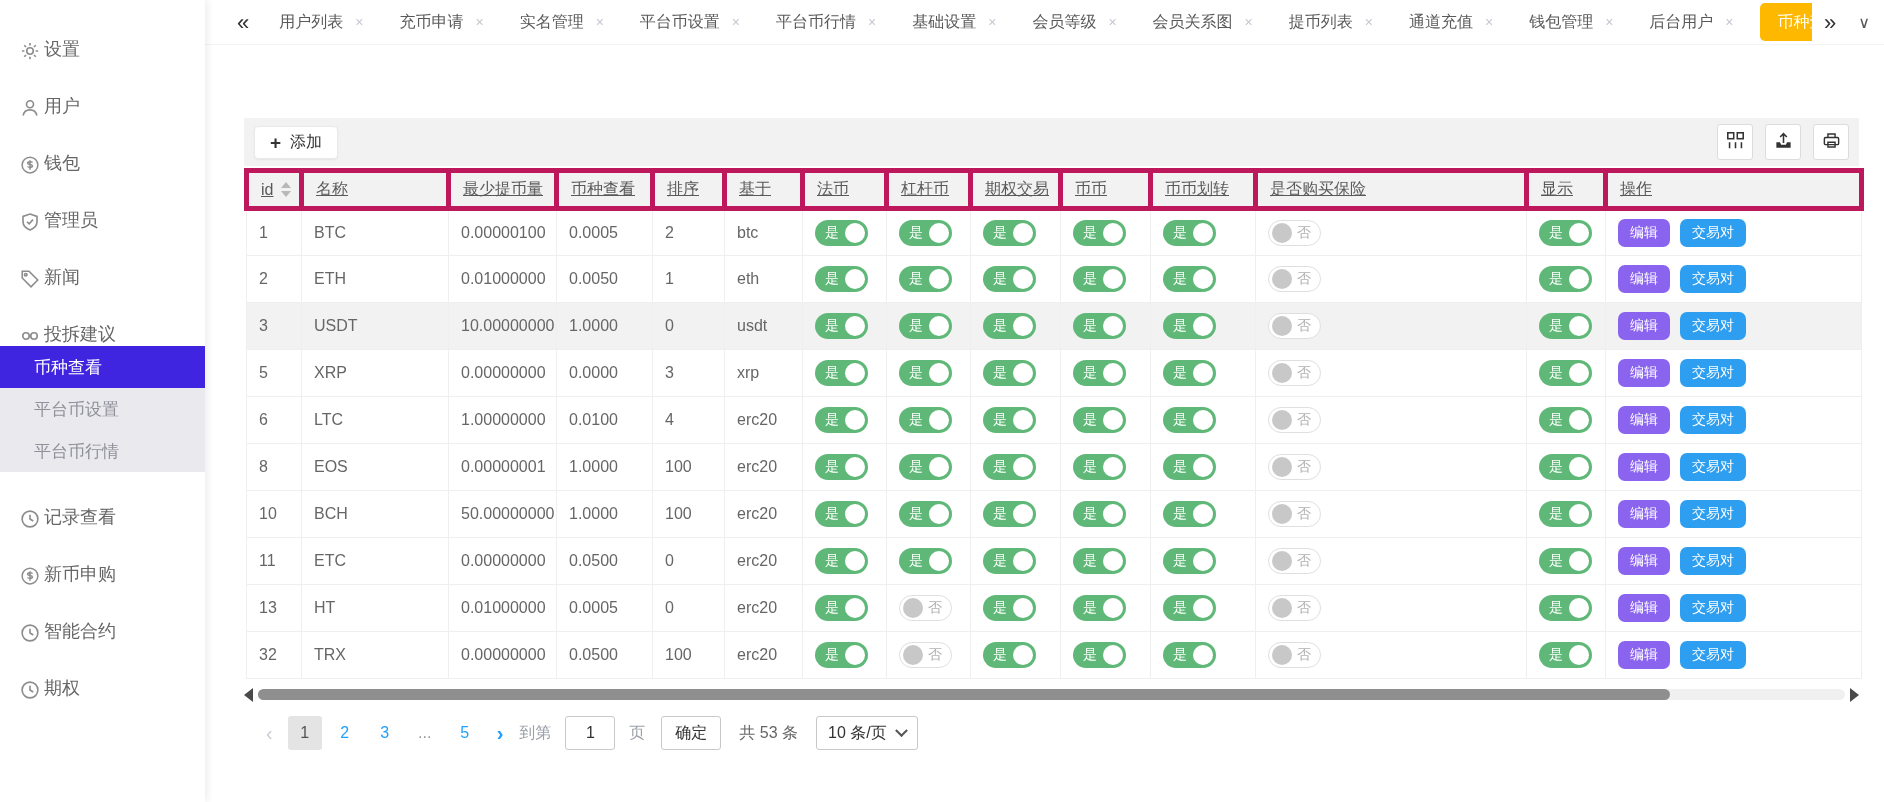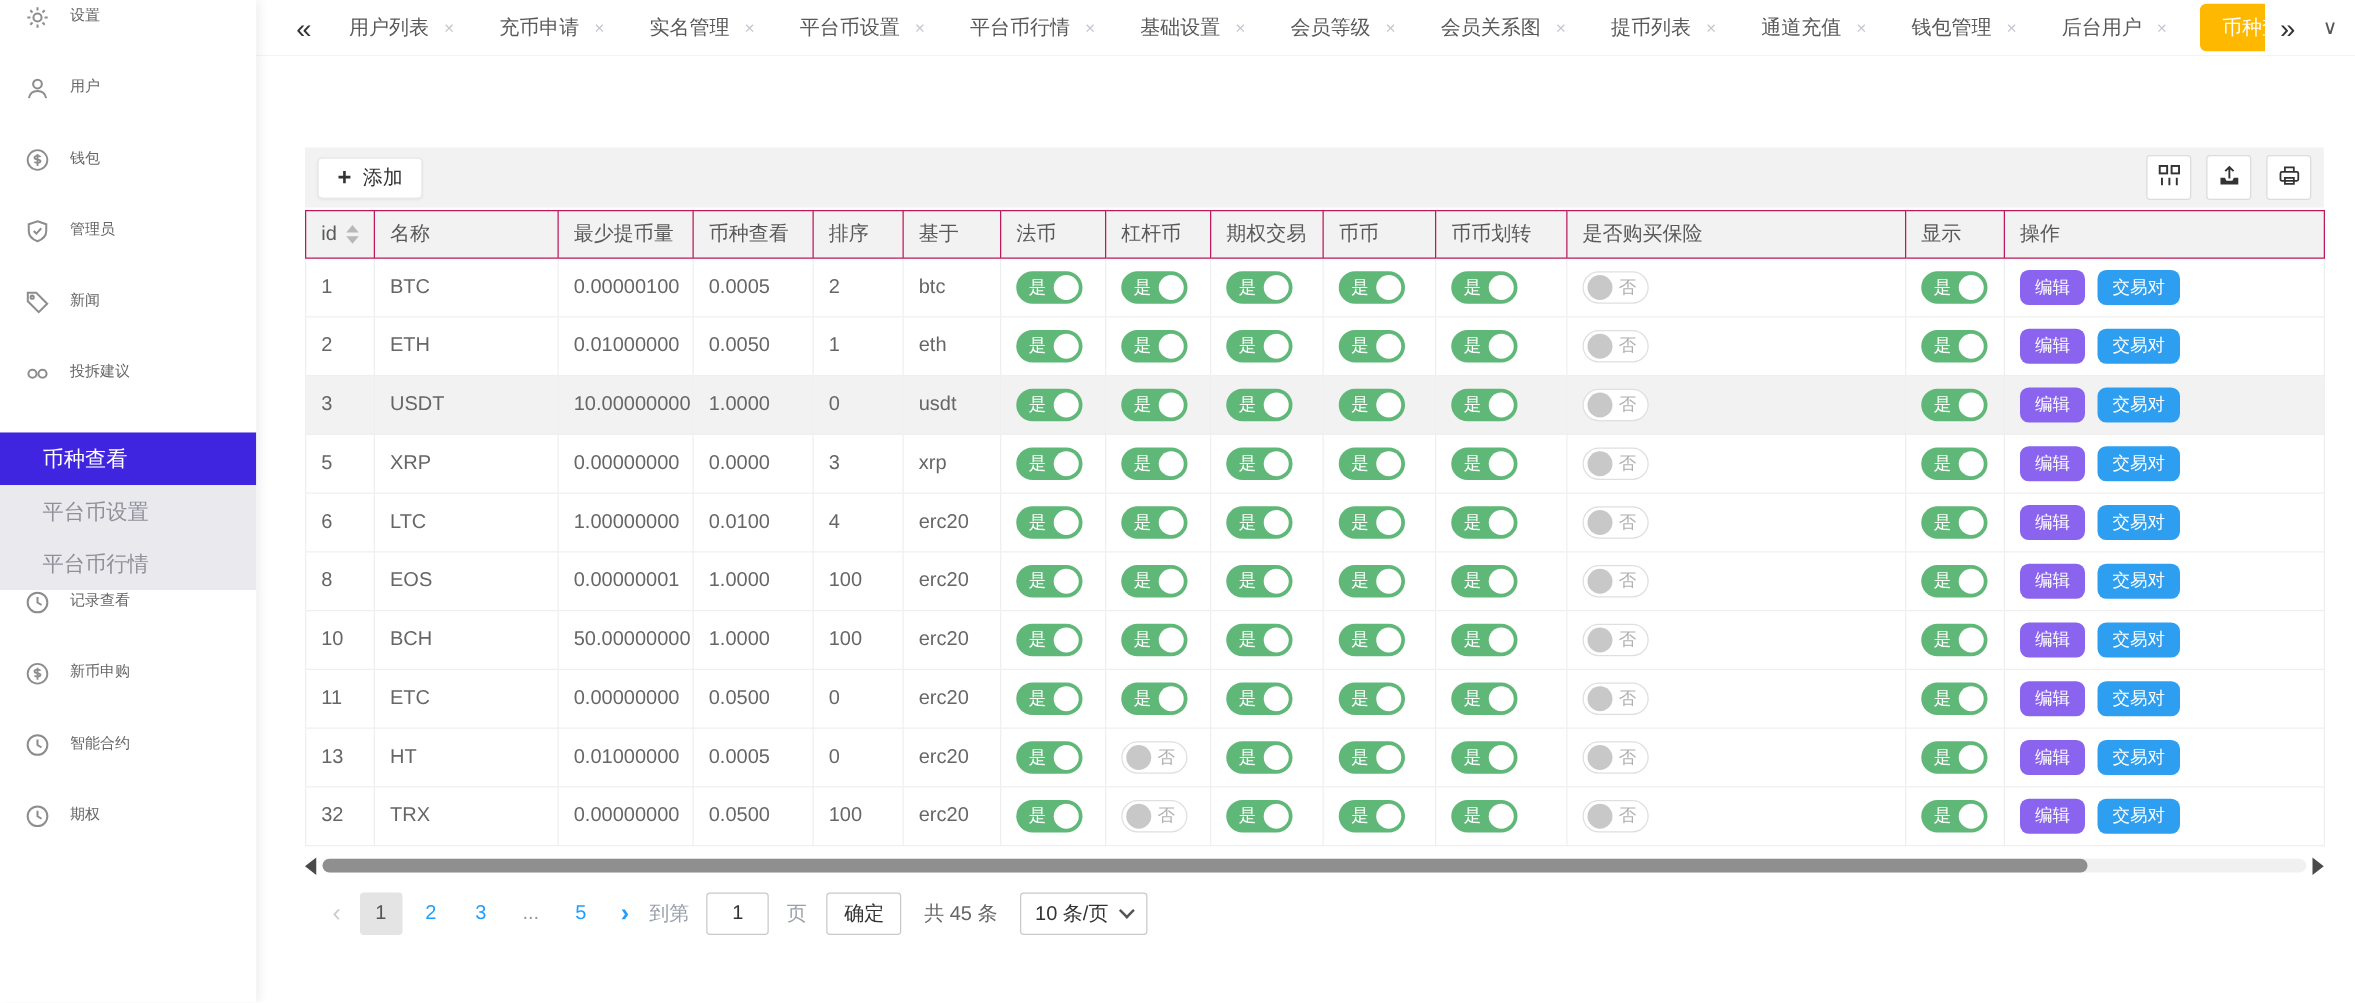--- a/index.html
+++ b/index.html
@@ -3,22 +3,22 @@
 <meta charset="utf-8">
 <style>
   * { margin:0; padding:0; box-sizing:border-box; }
   html,body { width:1884px; height:802px; overflow:hidden; background:#fff;
     font-family:"Liberation Sans","DejaVu Sans",sans-serif; }
   body { display:flex; }
 
   
   .sidebar { flex:0 0 205px; width:205px; background:#fff; z-index:3;
     box-shadow:2px 0 8px rgba(0,0,0,.08); padding-top:4px; height:802px; overflow:hidden; }
-  .side-item { height:57px; display:flex; align-items:flex-start; gap:16px; padding-left:20px;
-    color:#666; font-size:12px; cursor:pointer; }
+  .side-item { height:57px; display:flex; align-items:flex-end; gap:4px; padding-left:20px;
+    color:#666; font-size:18px; cursor:pointer; }
   .side-item .icon { width:20px; height:20px; color:#8d8d8d; flex:0 0 20px; }
   .side-item .icon svg { width:20px; height:20px; display:block; }
   .side-item.active-parent, .side-item.active-parent .icon { color:var(--accent,#3f25e0); }
   .submenu { background:#e9e9ee; }
   .sub-item { height:42px; display:flex; align-items:center; padding-left:34px;
     color:#90909a; font-size:17px; cursor:pointer; }
   .sub-item.selected { background:var(--accent,#3f25e0); color:#fff; }
 
   
   .main { flex:1; display:flex; flex-direction:column; min-width:0; }
@@ -44,21 +44,21 @@
     gap:9px; box-shadow:0 1px 2px rgba(0,0,0,.06); cursor:pointer; }
   .btn-add .plus { font-size:19px; font-weight:bold; line-height:1; }
   .tool-icons { margin-left:auto; display:flex; gap:12px; }
   .tool-btn { width:36px; height:36px; background:#fff; border:1px solid #dcdcdc;
     border-radius:3px; display:flex; align-items:center; justify-content:center;
     color:#333; cursor:pointer; }
   .tool-btn svg { width:19px; height:19px; }
 
   table { border-collapse:collapse; table-layout:fixed; width:1615px; margin-top:2px; }
   th { background:#f2f2f2; color:#595959; font-weight:normal; text-align:left;
-    font-size:16px; height:38px; padding:0 0 0 12px; border:1px solid #be185d; }
+    font-size:16px; height:38px; padding:0 0 0 12px; border:5px solid #be185d;text-decoration:underline; }
   td { height:47px; padding:0 0 0 12px; font-size:16px; color:#666;
     border:1px solid #efefef; background:#fff; }
   tr.hl td { background:#f2f2f2; }
   .th-inner { display:flex; align-items:center; gap:8px; }
   .sort { display:inline-flex; flex-direction:column; gap:3px; cursor:pointer; }
   .sort i { width:0; height:0; border-left:5px solid transparent; border-right:5px solid transparent; display:block; }
   .sort .up { border-bottom:6px solid #b8b8b8; }
   .sort .dn { border-top:6px solid #b8b8b8; }
 
   .tg { position:relative; display:inline-flex; align-items:center; width:53px; height:26px;
@@ -714,21 +714,21 @@
       </div>
 
       <div class="pager">
         <span class="pg-prev">‹</span>
         <span id="page-list"><span class="pg-num current">1</span><span class="pg-num">2</span><span class="pg-num">3</span><span class="pg-num ellipsis">...</span><span class="pg-num">5</span></span>
         <span class="pg-next">›</span>
         <span class="pg-text">到第</span>
         <input class="jump-input" value="1" style="">
         <span class="pg-text">页</span>
         <button class="btn-confirm">确定</button>
-        <span class="pg-total">共 45 条</span>
+        <span class="pg-total">共 53 条</span>
         <span class="per-page">
           <span>10 条/页</span>
           <span class="chev-down"></span>
         </span>
       </div>
 
     </div>
   </div>
 </div>
 

